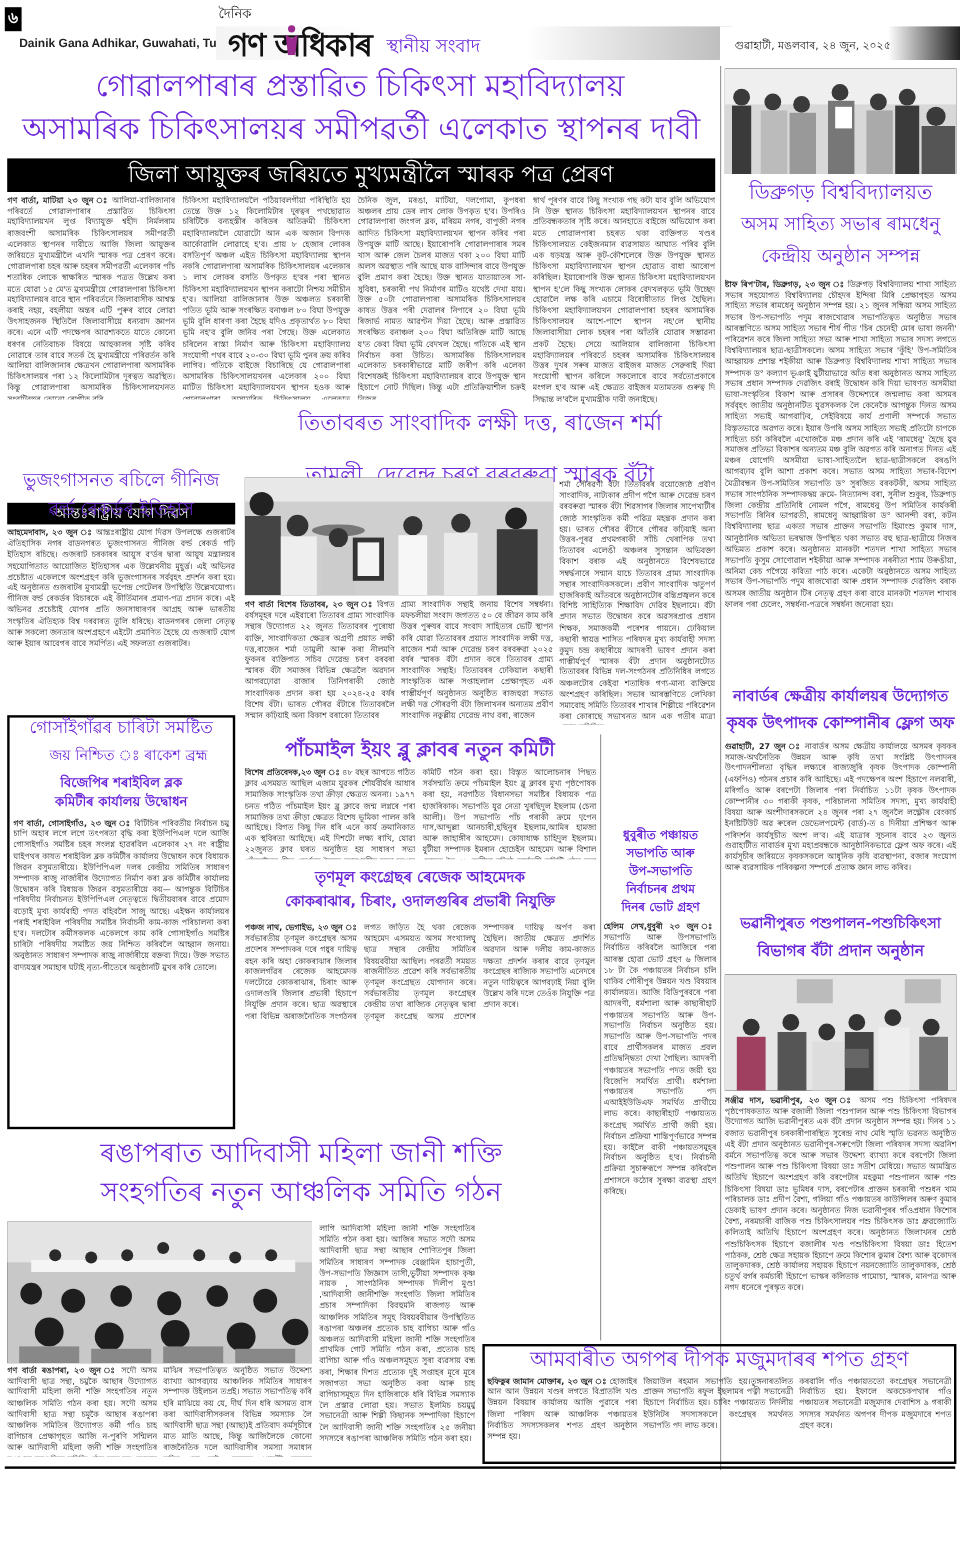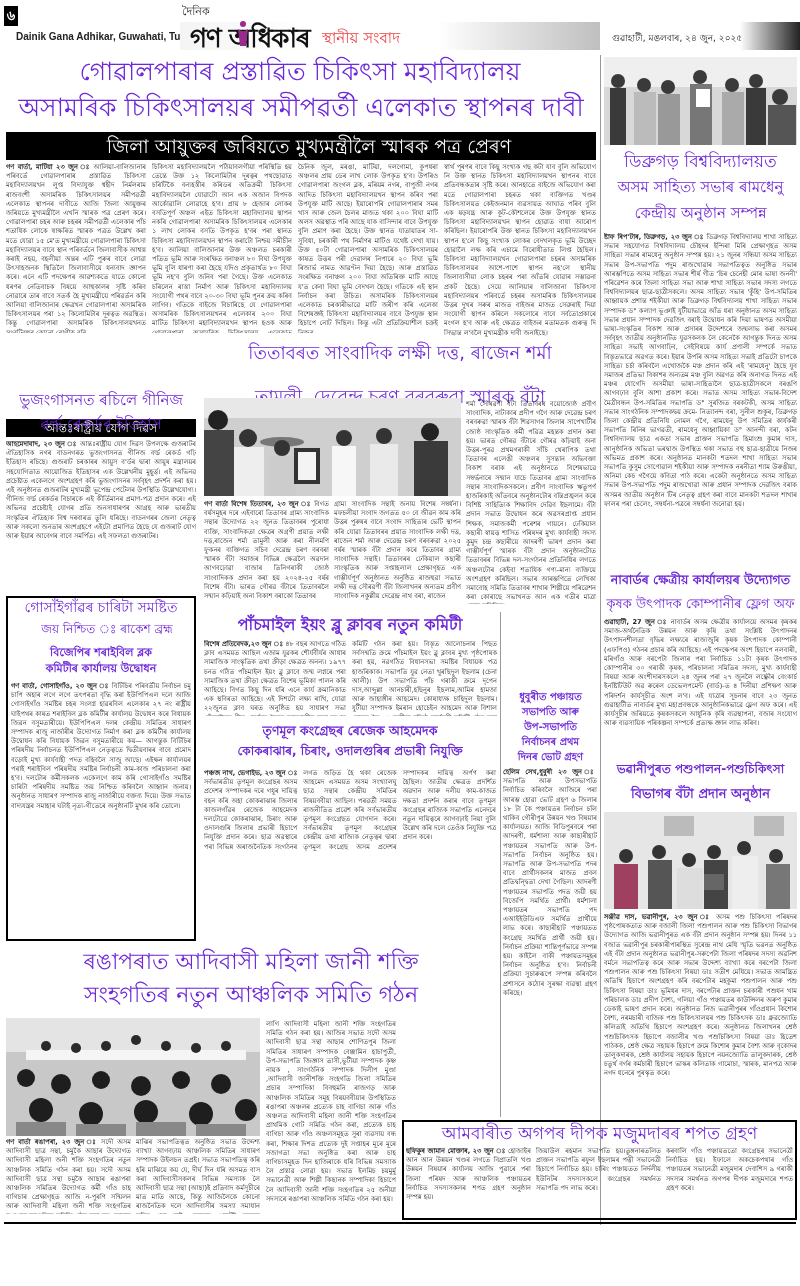--- a/index.html
+++ b/index.html
@@ -8,21 +8,21 @@
 
   .abs { position: absolute; }
 
   
   .page-num { left: 4px; top: 6px; width: 14px; height: 20px; background: #000; color: #fff; font-size: 13px; font-weight: bold; text-align: center; line-height: 20px; }
   .mast-left { left: 16px; top: 31px; font-family: "Liberation Sans", sans-serif; font-size: 10px; font-weight: bold; color: #222; }
   .mast-band { left: 180px; top: 22px; width: 430px; height: 28px; background: linear-gradient(to right, #f4f4f4, #fff 30%, #fff 60%, #bbb); }
   .mast-daily { left: 182px; top: 3px; font-size: 11px; color: #222; font-family: "DejaVu Serif", serif; }
   .mast-logo { left: 190px; top: 18px; font-size: 26px; font-weight: bold; color: #111; font-family: "DejaVu Serif", serif; letter-spacing: -1px; }
   .mast-logo-icon { left: 236px; top: 20px; width: 14px; height: 26px; }
-  .mast-section { left: 322px; top: 26px; font-size: 15px; font-family: "DejaVu Serif", serif; color: #ef4444; }
+  .mast-section { left: 322px; top: 26px; font-size: 15px; font-family: "DejaVu Serif", serif; color: #6d28d9; }
   .mast-right-band { left: 600px; top: 22px; width: 200px; height: 28px; background: linear-gradient(to right, #fff, #fff 70%, #222); }
   .mast-date { left: 612px; top: 31px; font-size: 9px; color: #222; }
 
   
   .hl { font-family: "DejaVu Sans", sans-serif; color: #6d28d9; text-align: center; line-height: 1.1; white-space: nowrap; }
   .black-bar { background: #000; color: #fff; text-align: center; white-space: nowrap; }
 
   .body-text { font-size: 6.6px; line-height: 9.2px; color: #222; text-align: justify; overflow: hidden; }
   .body-text b { font-weight: bold; }
 
@@ -97,21 +97,21 @@
 </div>
 <div class="abs hl" style="left:604px; top:152px; width:193px; font-size:17px;">ডিব্ৰুগড় বিশ্ববিদ্যালয়ত</div>
 <div class="abs hl" style="left:604px; top:179px; width:193px; font-size:15px;">অসম সাহিত্য সভাৰ ৰামধেনু</div>
 <div class="abs hl" style="left:604px; top:205px; width:193px; font-size:15px;">কেন্দ্ৰীয় অনুষ্ঠান সম্পন্ন</div>
 <div class="abs body-text" style="left:604px; top:233px; width:193px; height:334px;">
   <b>ষ্টাফ ৰিপ'টাৰ, ডিব্ৰুগড়, ২৩ জুন ঃ</b>
   <span>ডিব্ৰুগড় বিশ্ববিদ্যালয় শাখা সাহিত্য সভাৰ সহযোগত বিশ্ববিদ্যালয় চৌহদৰ ইন্দিৰা মিৰি প্ৰেক্ষাগৃহত অসম সাহিত্য সভাৰ ৰামধেনু অনুষ্ঠান সম্পন্ন হয়। ২১ জুনৰ সন্ধিয়া অসম সাহিত্য সভাৰ উপ-সভাপতি পদুম ৰাজখোৱাৰ সভাপতিত্বত অনুষ্ঠিত সভাৰ আৰম্ভণিতে অসম সাহিত্য সভাৰ শীৰ্ষ গীত 'চিৰ চেনেহী মোৰ ভাষা জননী' পৰিৱেশন কৰে জিলা সাহিত্য সভা আৰু শাখা সাহিত্য সভাৰ সদস্য লগতে বিশ্ববিদ্যালয়ৰ ছাত্ৰ-ছাত্ৰীসকলে। অসম সাহিত্য সভাৰ 'কুঁহি' উপ-সমিতিৰ আহ্বায়ক প্ৰশান্ত শইকীয়া আৰু ডিব্ৰুগড় বিশ্ববিদ্যালয় শাখা সাহিত্য সভাৰ সম্পাদক ড° কল্যাণ ভূঞাই যুটীয়াভাৱে আঁত ধৰা অনুষ্ঠানত অসম সাহিত্য সভাৰ প্ৰধান সম্পাদক দেৱজিৎ বৰাই উদ্বোধন কৰি দিয়া ভাষণত অসমীয়া ভাষা-সংস্কৃতিৰ বিকাশ আৰু প্ৰসাৰৰ উদ্দেশ্যৰে জন্মলাভ কৰা অসমৰ সৰ্ববৃহৎ জাতীয় অনুষ্ঠানটিত যুৱসকলক লৈ কেনেকৈ আগন্তুক দিনত অসম সাহিত্য সভাই আগবাঢ়িব, সেইবিষয়ে কাৰ্য প্ৰণালী সম্পৰ্কে সভাত বিস্তৃতভাৱে অৱগত কৰে। ইয়াৰ উপৰি অসম সাহিত্য সভাই প্ৰতিটো চাপকে সাহিত্য চৰ্চা কৰিবলৈ এখোজকৈ মঞ্চ প্ৰদান কৰি এই 'ৰামধেনু' হৈছে যুব সমাজৰ প্ৰতিভা বিকাশৰ অন্যতম মঞ্চ বুলি অৱগত কৰি অনাগত দিনত এই মঞ্চৰ যোগেদি অসমীয়া ভাষা-সাহিত্যলৈ ছাত্ৰ-ছাত্ৰীসকলে বৰঙণি আগবঢ়াব বুলি আশা প্ৰকাশ কৰে। সভাত অসম সাহিত্য সভাৰ-বিদেশ মৈত্ৰীবন্ধন উপ-সমিতিৰ সভাপতি ড° সুৰজিত বৰকটকী, অসম সাহিত্য সভাৰ সাংগঠনিক সম্পাদকদ্বয় ক্ৰমে- নিত্যানন্দ বৰা, সুনীল শুকুৰ, ডিব্ৰুগড় জিলা কেন্দ্ৰীয় প্ৰতিনিধি নোমল গগৈ, ৰামধেনু উপ সমিতিৰ কাৰ্যকৰী সভাপতি ৰিনিৰ ভাগৱতী, ৰামধেনু আহ্বায়িকা ড° আনন্দী বৰা, কটন বিশ্ববিদ্যালয় ছাত্ৰ একতা সভাৰ প্ৰাক্তন সভাপতি হিমাংশু কুমাৰ দাস, আনুষ্ঠানিক অভিতা ভৰদ্বাজ উপস্থিত থকা সভাত বহু ছাত্ৰ-ছাত্ৰীয়ে নিজৰ অভিমত প্ৰকাশ কৰে। অনুষ্ঠানত মানকটা শতদল শাখা সাহিত্য সভাৰ সভাপতি কুসুম সোণোৱাল শইকীয়া আৰু সম্পাদক নৰনীতা শ্যাম উৰুঙীয়া, অনিমা কেচ গগৈয়ে কবিতা পাঠ কৰে। একেটা অনুষ্ঠানতে অসম সাহিত্য সভাৰ উপ-সভাপতি পদুম ৰাজখোৱা আৰু প্ৰধান সম্পাদক দেৱজিৎ বৰাক অসমৰ জাতীয় অনুষ্ঠান টিৰ নেতৃত্ব গ্ৰহণ কৰা বাবে মানকটা শতদল শাখাৰ ফালৰ পৰা চেলেং, সম্বৰ্ধনা-পত্ৰৰে সম্বৰ্ধনা জনোৱা হয়।</span>
 </div>
 
 <div class="abs hl" style="left:604px; top:573px; width:193px; font-size:12.5px; font-weight:bold;">নাবাৰ্ডৰ ক্ষেত্ৰীয় কাৰ্যালয়ৰ উদ্যোগত</div>
-<div class="abs hl" style="left:604px; top:597px; width:193px; font-size:13px; font-weight:normal;">কৃষক উৎপাদক কোম্পানীৰ ফ্লেগ অফ</div>
+<div class="abs hl" style="left:604px; top:597px; width:193px; font-size:13px; font-weight:bold;">কৃষক উৎপাদক কোম্পানীৰ ফ্লেগ অফ</div>
 <div class="abs body-text" style="left:604px; top:618px; width:193px; height:140px;">
   <b>গুৱাহাটী, 27 জুন ঃ</b>
   <span>নাবাৰ্ডৰ অসম ক্ষেত্ৰীয় কাৰ্যালয়ে অসমৰ কৃষকৰ সমাজ-অৰ্থনৈতিক উন্নয়ন আৰু কৃষি তথা সংশ্লিষ্ট উৎপাদনৰ উৎপাদনশীলতা বৃদ্ধিৰ লক্ষ্যৰে ৰাজ্যজুৰি কৃষক উৎপাদক কোম্পানী (এফপিও) গঠনৰ প্ৰচাৰ কৰি আহিছে। এই পদক্ষেপৰ অংশ হিচাপে নলবাৰী, মৰিগাঁও আৰু বৰপেটা জিলাৰ পৰা নিৰ্বাচিত ১১টা কৃষক উৎপাদক কোম্পানীৰ ৩০ গৰাকী কৃষক, পৰিচালনা সমিতিৰ সদস্য, মুখ্য কাৰ্যবাহী বিষয়া আৰু অংশীদাৰসকলে ২৪ জুনৰ পৰা ২৭ জুনলৈ লক্ষ্ণৌৰ বেংকাৰ্চ ইনষ্টিটিউট অৱ ৰুৰেল ডেভেলপমেন্ট (বাৰ্ড)-ত ৪ দিনীয়া প্ৰশিক্ষণ আৰু পৰিদৰ্শন কাৰ্যসূচীত অংশ ল'ব। এই যাত্ৰাৰ সূচনাৰ বাবে ২৩ জুনত গুৱাহাটীত নাবাৰ্ডৰ মুখ্য মহাপ্ৰবন্ধকে আনুষ্ঠানিকভাৱে ফ্লেগ অফ কৰে। এই কাৰ্যসূচীৰ জৰিয়তে কৃষকসকলে আধুনিক কৃষি ব্যৱস্থাপনা, বজাৰ সংযোগ আৰু ব্যৱসায়িক পৰিকল্পনা সম্পৰ্কে প্ৰত্যক্ষ জ্ঞান লাভ কৰিব।</span>
 </div>
 
 <div class="abs hl" style="left:604px; top:763px; width:193px; font-size:12px; font-weight:bold;">ভৱানীপুৰত পশুপালন-পশুচিকিৎসা</div>
 <div class="abs hl" style="left:604px; top:787px; width:193px; font-size:13px; font-weight:bold;">বিভাগৰ বঁটা প্ৰদান অনুষ্ঠান</div>
 <div class="abs photo" style="left:604px; top:812px; width:193px; height:97px;">
   <svg viewBox="0 0 193 97" preserveAspectRatio="none">
     <rect width="193" height="97" fill="#e6e6e6"></rect>

